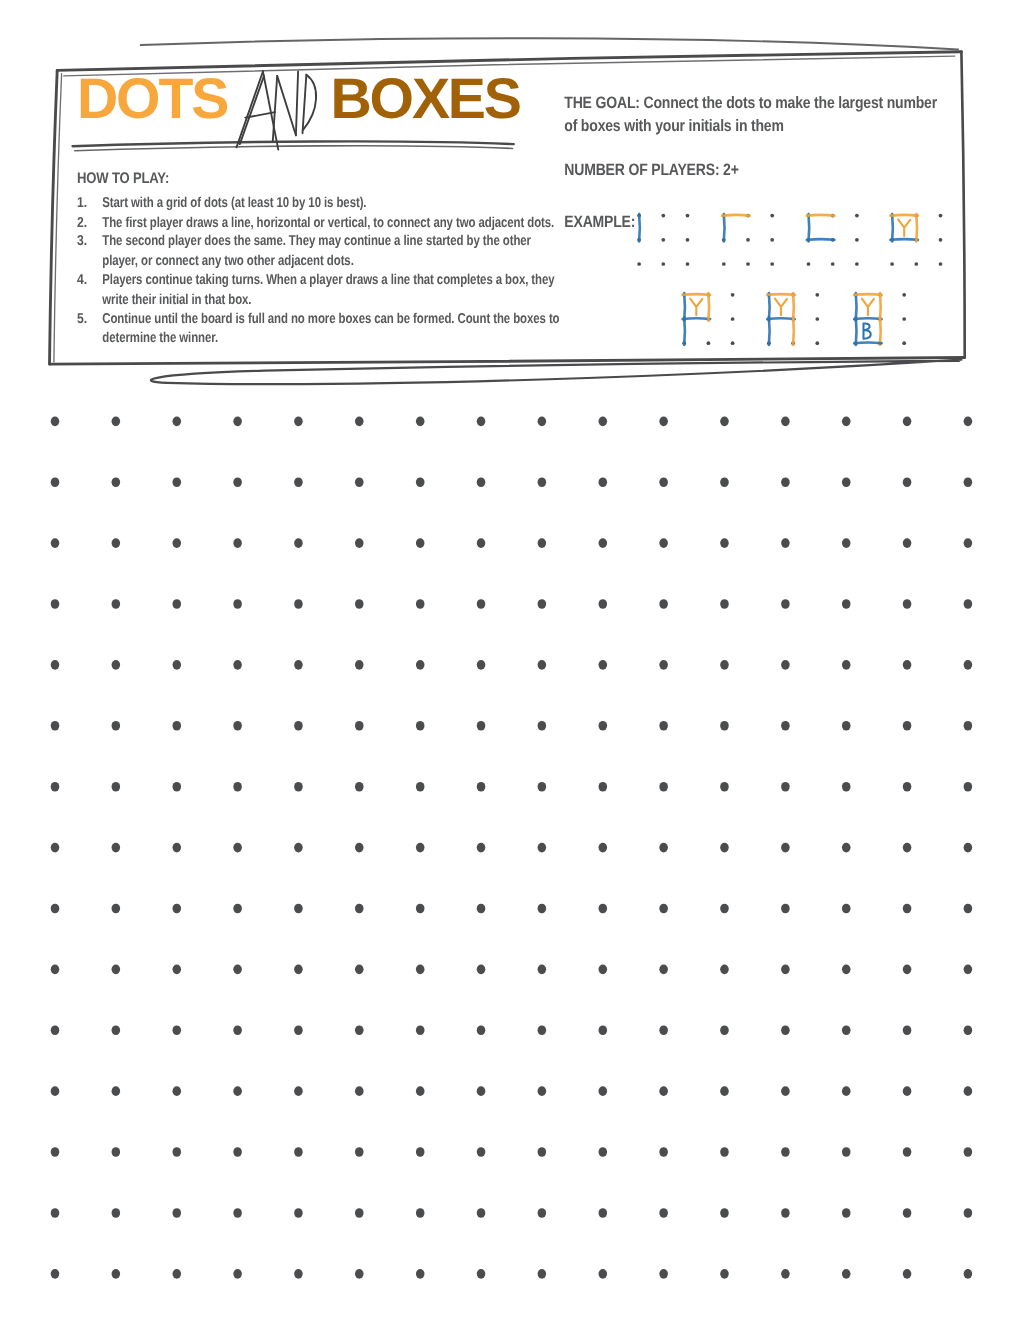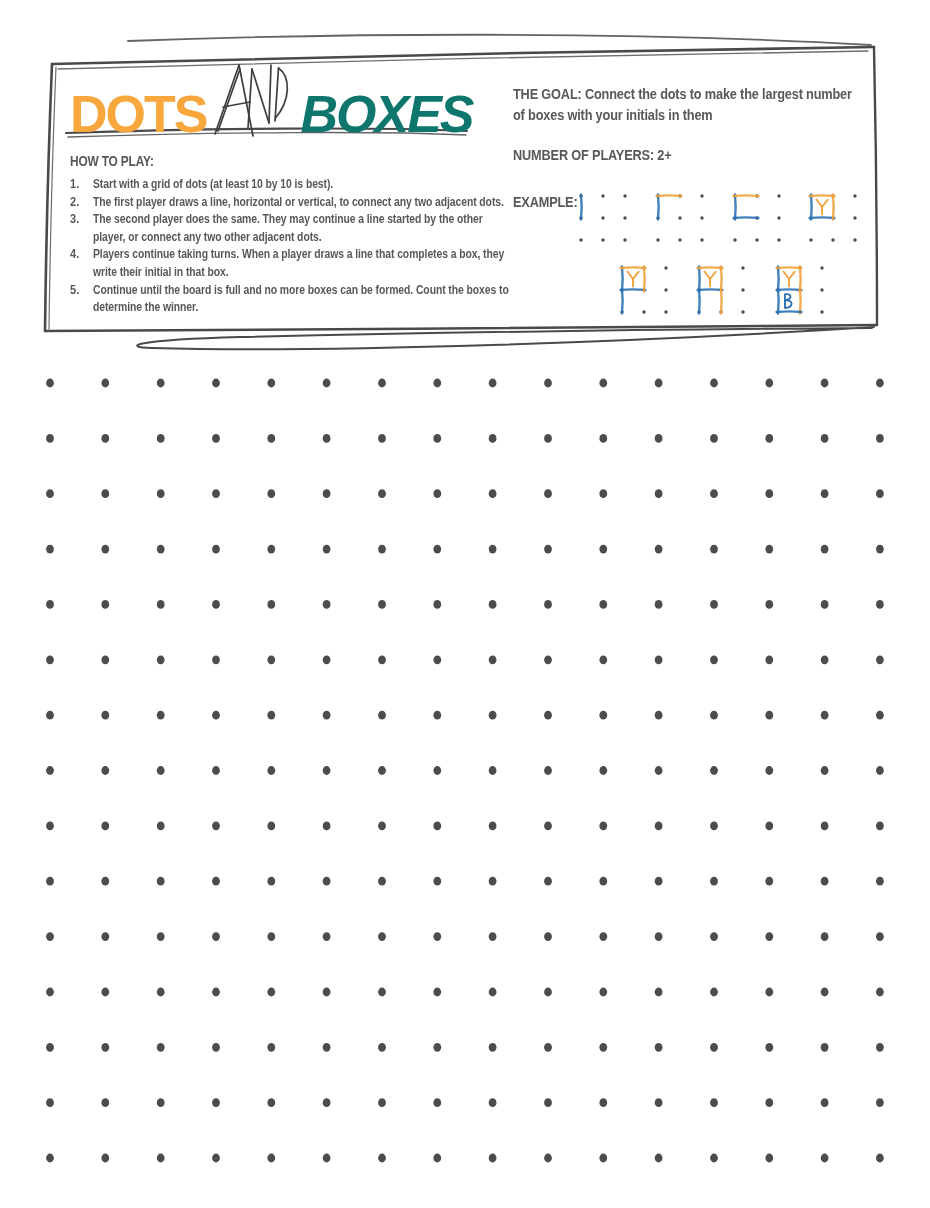--- a/index.html
+++ b/index.html
@@ -3,21 +3,21 @@
 <meta charset="utf-8">
 <style>
   html,body{margin:0;padding:0;}
   body{width:930px;height:1208px;background:#ffffff;overflow:hidden;}
   #page{position:relative;width:930px;height:1208px;font-family:"Liberation Sans",sans-serif;}
   svg{display:block;}
   
   #sketch-svg{position:absolute;left:0;top:0;pointer-events:none;}
   #board-svg{position:absolute;left:0;top:0;pointer-events:none;}
   
-  #title-row{position:absolute;left:70px;top:62px;display:flex;align-items:flex-end;}
+  #title-row{position:absolute;left:70px;top:62px;display:flex;align-items:flex-start;}
   .title-word{font-size:52px;line-height:56px;font-weight:bold;letter-spacing:-2px;}
   #and-glyph{margin:-4px 4px 0 6px;}
   
   #howto-heading{position:absolute;left:70px;top:153px;font-size:14px;font-weight:bold;
     letter-spacing:-0.2px;transform:scaleX(0.85);transform-origin:left top;}
   #steps{position:absolute;left:70px;top:175px;}
   .step{display:flex;align-items:flex-start;}
   .step .num{flex:none;width:23px;font-size:13px;font-weight:bold;line-height:17.6px;
     transform:scaleX(0.85);transform-origin:left top;}
   .step .txt{font-size:13px;font-weight:bold;line-height:17.6px;white-space:pre-line;
@@ -60,21 +60,21 @@
         <path d="M6,73 L28,11"></path>
         <path d="M27,7 L41,78"></path>
         <path d="M11,49 L38,44"></path>
         <path d="M36,70 L40,11"></path>
         <path d="M40,11 L57,65"></path>
         <path d="M57,65 L59,7"></path>
         <path d="M63,63 L66.5,10"></path>
         <path d="M66.5,10 C79,19 78.5,42 63.5,60"></path>
       </g>
     </svg>
-    <span class="title-word" style="color: #0f766e; font-style: italic;">BOXES</span>
+    <span class="title-word" style="color: #a16207;">BOXES</span>
   </div>
 
   <div id="goal-text">THE GOAL: Connect the dots to make the largest number
 of boxes with your initials in them</div>
   <div id="players-text">NUMBER OF PLAYERS: 2+</div>
   <div id="example-label">EXAMPLE:</div>
   <div id="example-layer">
       <svg width="66" height="66" viewBox="-11 -11 66 66" style="left: 570px; top: 185px;">
         <circle cx="0" cy="0" r="1.7" fill="#4A4C4E"></circle>
         <circle cx="22" cy="0" r="1.7" fill="#4A4C4E"></circle>

